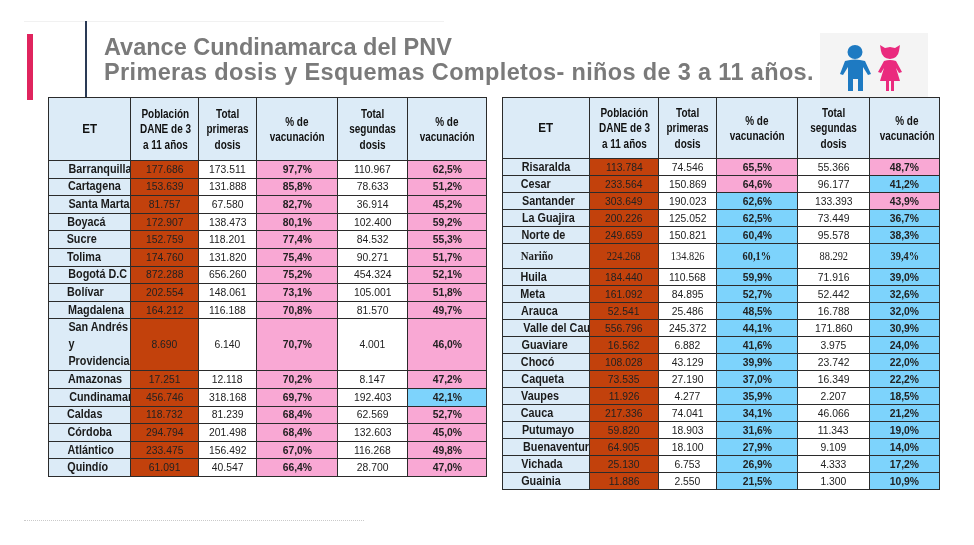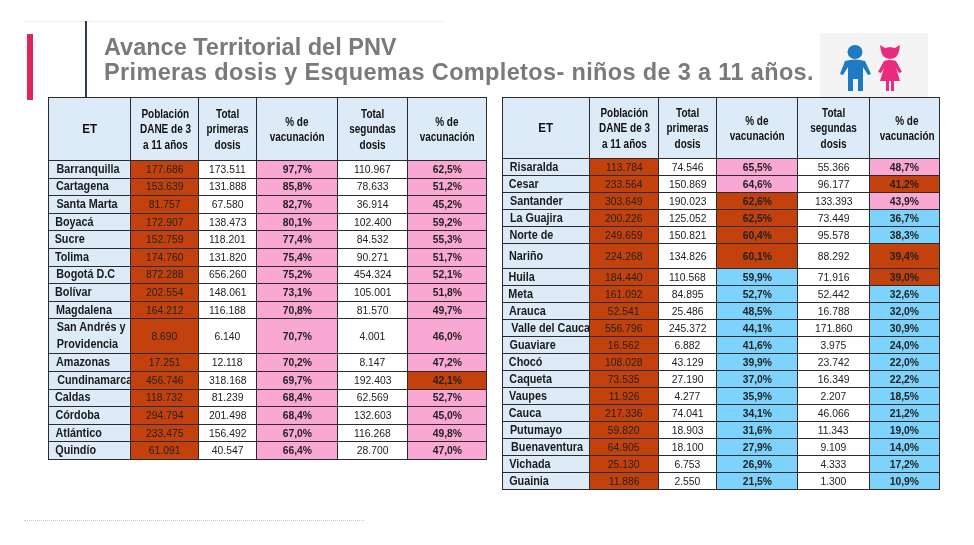--- a/index.html
+++ b/index.html
@@ -11,46 +11,46 @@
   .title { position: absolute; left: 104px; top: 35px; color: #7a7a7a; font-weight: bold; font-size: 23.5px; line-height: 25px; white-space: nowrap; }
   .title-line2 { letter-spacing: 0.35px; }
   .kids-img { position: absolute; left: 820px; top: 33px; width: 108px; height: 64px; background: #f4f4f4; }
   .kids-img svg { position: absolute; left: 18px; top: 8px; }
 
   table.vt { position: absolute; border-collapse: collapse; font-family: "Liberation Sans", sans-serif; table-layout: fixed; }
   table.vt th, table.vt td { border: 1.2px solid #2b2b2b; text-align: center; overflow: hidden; white-space: nowrap; }
   table.vt th { background: #dcebf7; color: #111; font-weight: bold; font-size: 13.5px; line-height: 15.5px; font-family: "Liberation Sans", sans-serif; transform-origin: center; }
   table.vt th span { display: inline-block; transform: scaleX(0.86); }
   table.vt td { font-size: 11.5px; height: 17.6px; line-height: 15px; color: #222; }
-  table.vt td.et { background: #dcebf7; text-align: left; font-weight: bold; padding-left: 4px; color: #1a1a1a; font-size: 12px; }
+  table.vt td.et { background: #dcebf7; text-align: left; font-weight: bold; padding-left: 16px; color: #1a1a1a; font-size: 12px; }
   table.vt td.pop { background: #c2410c; }
   table.vt td.num { background: #ffffff; }
   table.vt td.pct { font-weight: bold; }
   td.c-green { background: #f9a8d4; color: #1d1d1d; }
-  td.c-yellow { background: #c2410c; color: #1d1d1d; }
+  td.c-yellow { background: #7dd3fc; color: #1d1d1d; }
   td.c-red { background: #7dd3fc; color: #c00000; }
   td span.sx { display: inline-block; transform: scaleX(0.9); }
 
   #left-table { left: 48px; top: 97px; width: 438px; }
   #right-table { left: 502px; top: 97px; width: 437px; }
   #right-table td { height: 17px; }
-  #right-table td.tall { height: 25px; }
+  #right-table td.tall { height: 25px; font-family: Liberation Serif, serif; }
   #left-table td.tall { height: 35px; white-space: normal; line-height: 17px; }
 
   .source-note { position: absolute; left: 24px; top: 520px; width: 340px; height: 3px; border-top: 1px dotted #bdbdbd; opacity: 0.8; }
 </style>
 </head>
 <body>
 
 <div class="top-line"></div>
 <div class="accent-bar"></div>
 <div class="title-rule"></div>
 
 <div class="title">
-  <div>Avance Territorial del PNV</div>
+  <div>Avance Cundinamarca del PNV</div>
   <div class="title-line2">Primeras dosis y Esquemas Completos- niños de 3 a 11 años.</div>
 </div>
 
 <div class="kids-img">
   <svg width="72" height="52" viewBox="0 0 72 52">
     <g fill="#1e7ac2">
       <ellipse cx="17" cy="11" rx="7.5" ry="7"></ellipse>
       <path d="M7 20 Q17 17 27 20 L33 33 L30 34 L25 26 L25 50 L20 50 L20 38 L15 38 L15 50 L10 50 L10 26 L5 34 L2 33 Z"></path>
     </g>
     <g fill="#ea2a7e">

